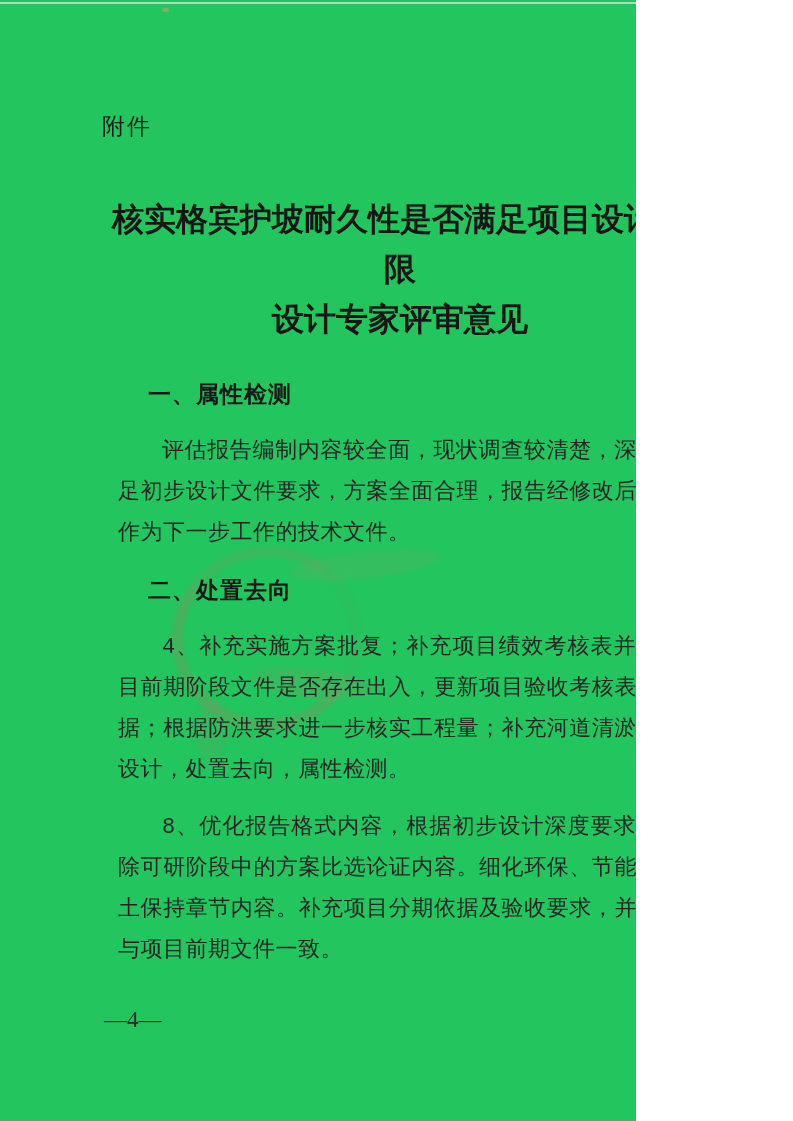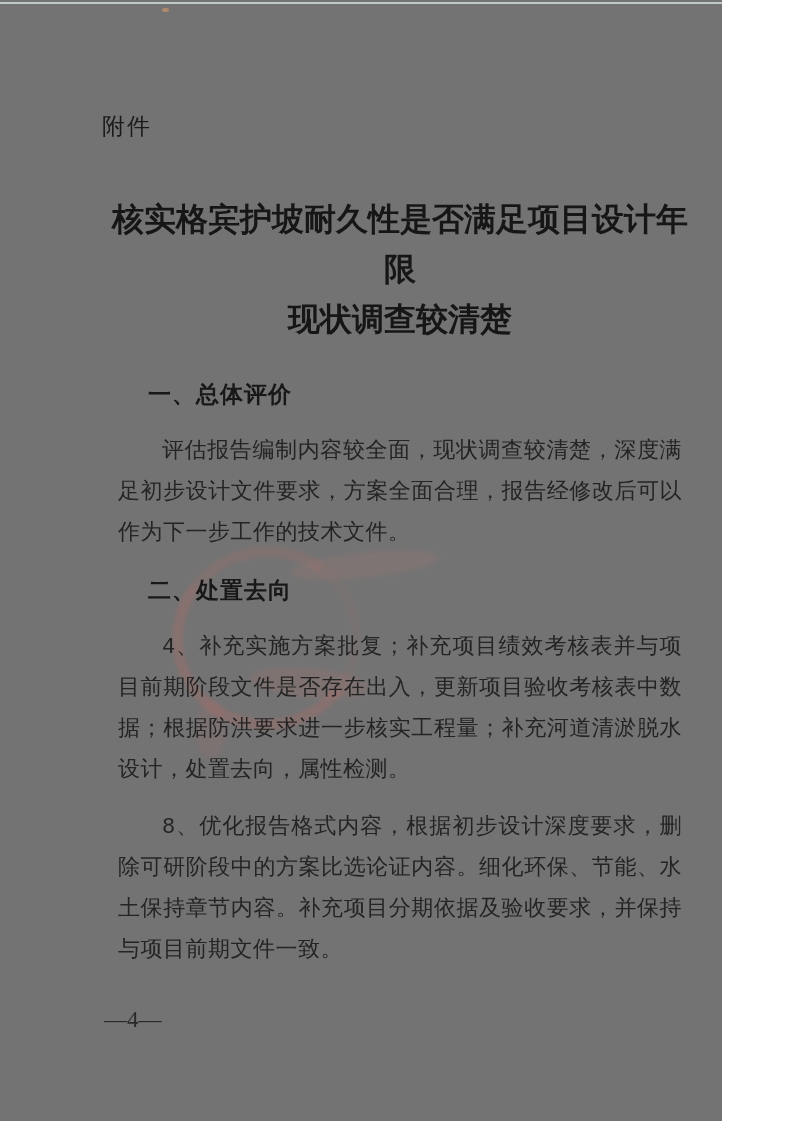--- a/index.html
+++ b/index.html
@@ -2,23 +2,23 @@
 <html><head>
 <meta charset="utf-8">
 <style>
   html, body {
     margin: 0;
     padding: 0;
     background: #ffffff;
   }
   .scan-page {
     position: relative;
-    width: 722px;
+    width: 636px;
     height: 1121px;
-    background: #737373;
+    background: #22c55e;
     overflow: hidden;
     font-family: "Liberation Serif", "DejaVu Serif", serif;
     color: #1f1f1f;
   }
   
   .edge-top {
     position: absolute;
     left: 0; top: 2px;
     width: 793px; height: 2px;
     background: #ccd8d4;
@@ -167,23 +167,23 @@
 
   <div class="seal-circle"></div>
   <div class="seal-blob-a"></div>
   <div class="seal-blob-b"></div>
   <div class="seal-blob-c"></div>
 
   <div class="content">
 
     <div class="attachment-label">附件</div>
 
-    <h1 class="doc-title"><span>核实格宾护坡耐久性是否满足项目设计年限</span><br><span>现状调查较清楚</span></h1>
+    <h1 class="doc-title"><span>核实格宾护坡耐久性是否满足项目设计年限</span><br><span>设计专家评审意见</span></h1>
 
-    <h2 class="section-heading first">一、总体评价</h2>
+    <h2 class="section-heading first">一、属性检测</h2>
 
     <p class="body-para">评估报告编制内容较全面，现状调查较清楚，深度满足初步设计文件要求，方案全面合理，报告经修改后可以作为下一步工作的技术文件。</p>
 
     <h2 class="section-heading">二、处置去向</h2>
 
 
     <p class="body-para">4、补充实施方案批复；补充项目绩效考核表并与项目前期阶段文件是否存在出入，更新项目验收考核表中数据；根据防洪要求进一步核实工程量；补充河道清淤脱水设计，处置去向，属性检测。</p>
 
     <p class="body-para">8、优化报告格式内容，根据初步设计深度要求，删除可研阶段中的方案比选论证内容。细化环保、节能、水土保持章节内容。补充项目分期依据及验收要求，并保持与项目前期文件一致。</p>
 

